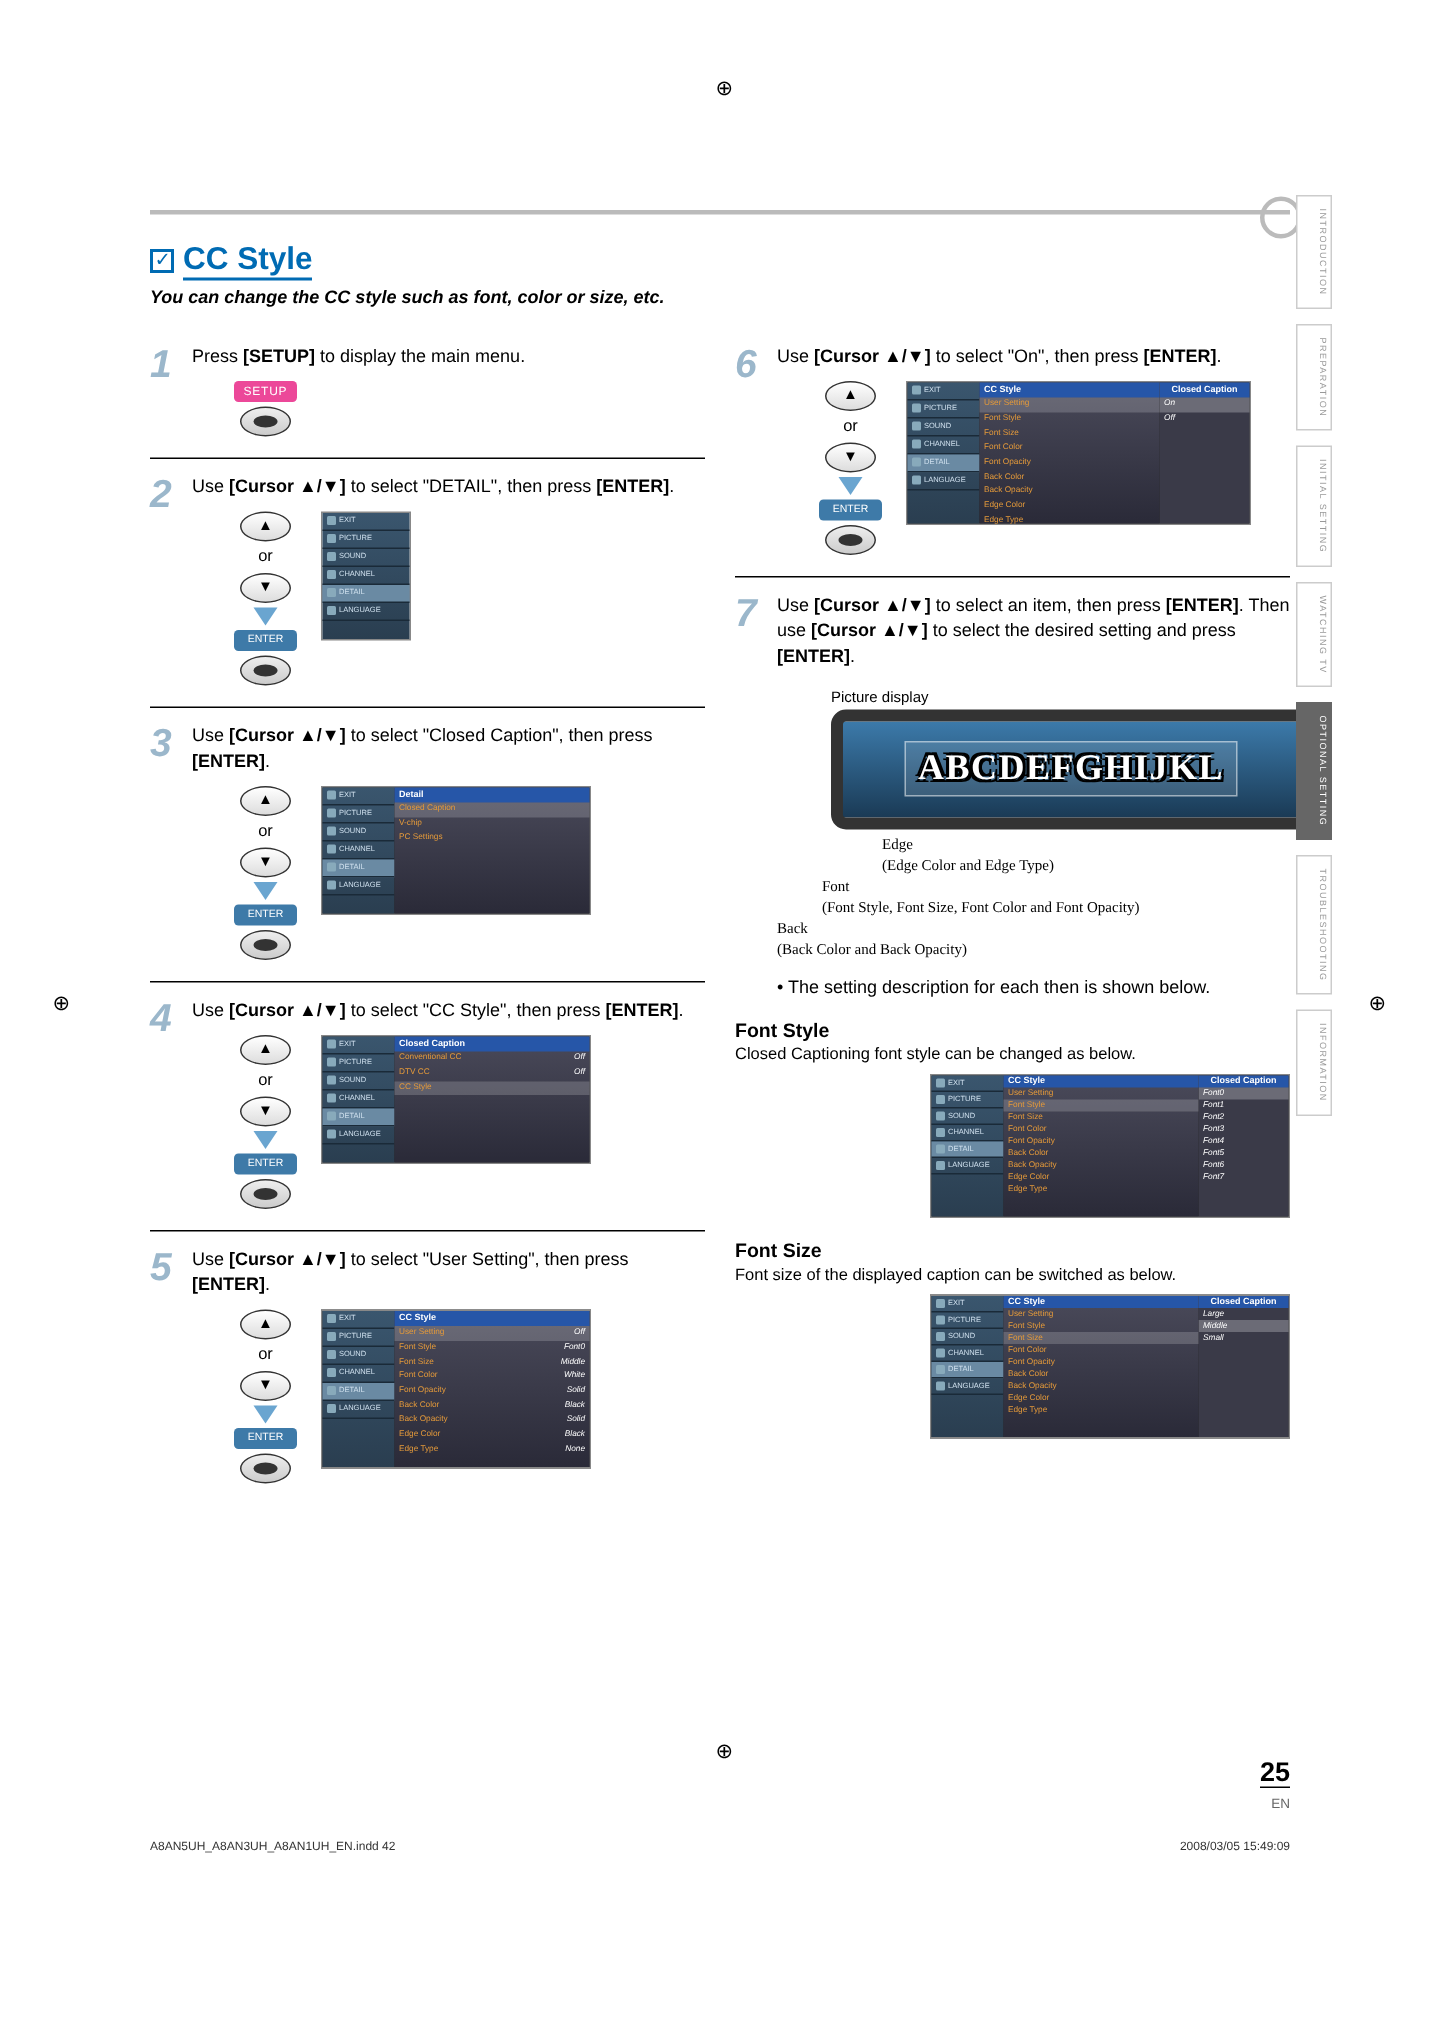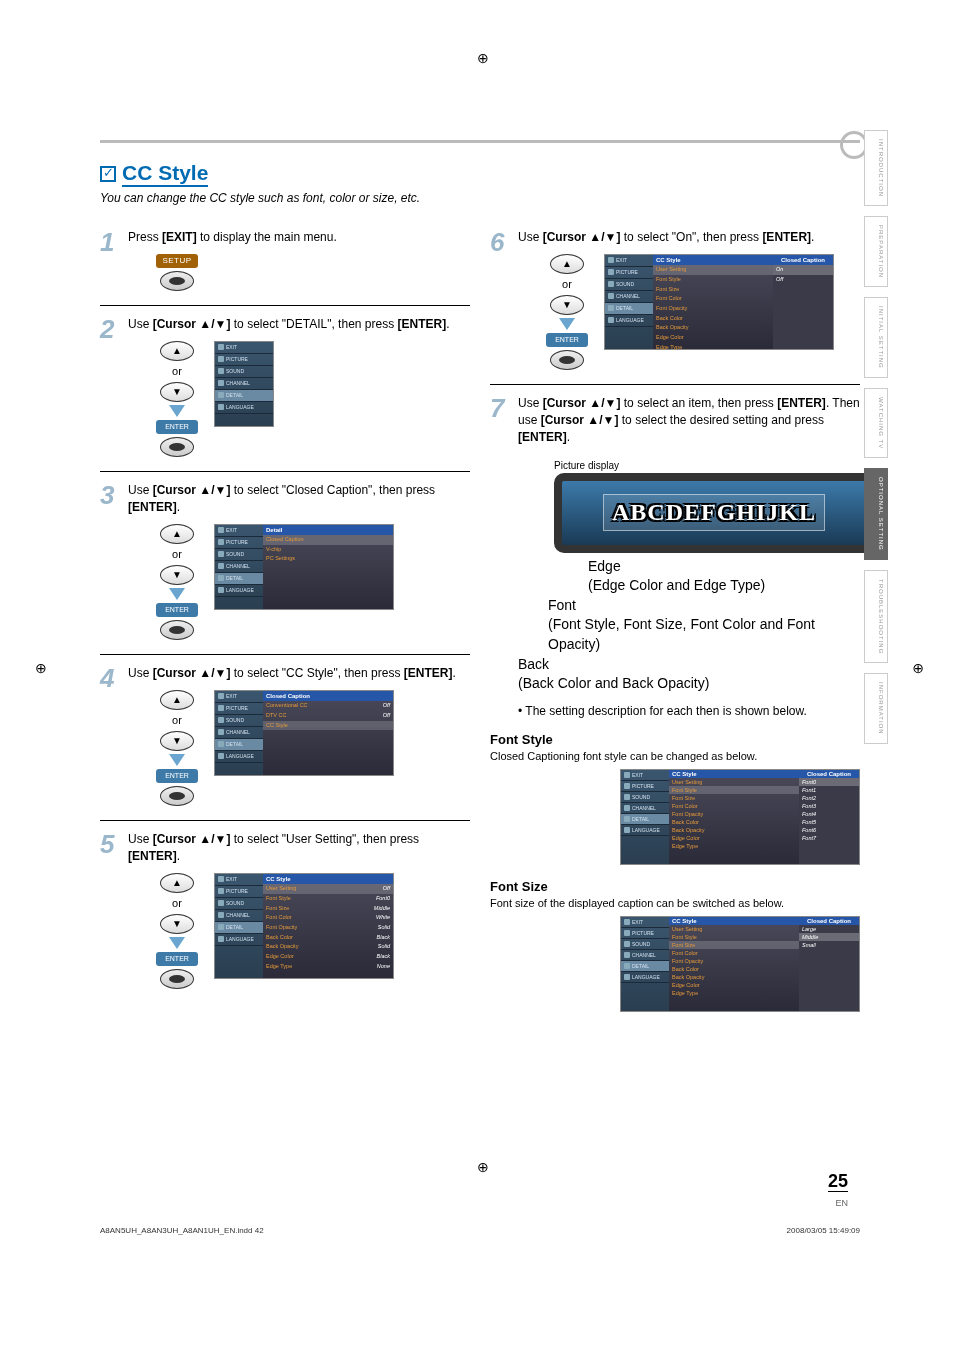--- a/index.html
+++ b/index.html
@@ -77,21 +77,21 @@
     left: 1px; top: -3px;
   }
   .title {
     color: #006bb3;
     font-weight: bold;
     font-size: 21px;
     border-bottom: 2px solid #006bb3;
   }
   .subtitle {
     font-size: 12px;
-    font-weight: normal;
+    font-weight: bold;
     margin-top: 4px;
     font-style: italic;
   }
   .columns {
     display: flex;
     margin-top: 24px;
     gap: 20px;
   }
   .col {
     width: 370px;
@@ -132,21 +132,21 @@
     width: 38px; height: 20px;
     background: #2a4258;
     border-radius: 10px;
     display: flex;
     align-items: center;
     justify-content: center;
     color: #fff;
     font-size: 11px;
   }
   .btn-setup {
-    background: #a16207;
+    background: #ec4899;
     font-size: 8px;
     letter-spacing: 0.5px;
     height: 14px;
     width: 42px;
     border-radius: 3px;
   }
   .btn-enter {
     background: #3e7aa8;
     font-size: 7px;
     height: 14px;
@@ -287,24 +287,25 @@
   }
   .pd-text {
     font-family: serif;
     font-weight: 900;
     font-size: 24px;
     color: #fff;
     text-shadow: 2px 2px 0 #000, -2px -2px 0 #000, 2px -2px 0 #000, -2px 2px 0 #000;
     letter-spacing: 1px;
   }
   .anno-lines {
-    font-size: 14px;
+    font-size: 10px;
     margin-top: 4px;
     margin-left: 28px;
     line-height: 1.4;
+    font-family: Liberation Serif, serif;
   }
   .bullet-line {
     font-size: 12px;
     margin-left: 28px;
     margin-top: 10px;
   }
   .subsection-title {
     font-weight: bold;
     font-size: 13px;
     margin-top: 14px;
@@ -341,21 +342,21 @@
   }
   .side-tab.active {
     background: #666;
     color: #fff;
     border-color: #666;
   }
   
   .page-foot {
     position: absolute;
     bottom: 30px;
-    right: 12px;
+    right: 0;
     text-align: right;
     margin-left: 20px;
   }
   .page-num {
     font-size: 18px;
     font-weight: bold;
     border-bottom: 1px solid #000;
   }
   .page-lang {
     font-size: 9px;
@@ -390,21 +391,21 @@
   </div>
   <div class="subtitle">You can change the CC style such as font, color or size, etc.</div>
 
   <div class="columns">
 
     <div class="col">
 
       <div class="step">
         <div class="step-num">1</div>
         <div class="step-body">
-          <span>Press </span><b>[EXIT]</b><span> to display the main menu.</span>
+          <span>Press </span><b>[SETUP]</b><span> to display the main menu.</span>
           <div class="remote-cluster">
             <div class="remote-col">
               <div class="btn-oval btn-setup">SETUP</div>
               <div class="btn-round-flat"></div>
             </div>
           </div>
         </div>
       </div>
       <div class="step-sep"></div>
 

